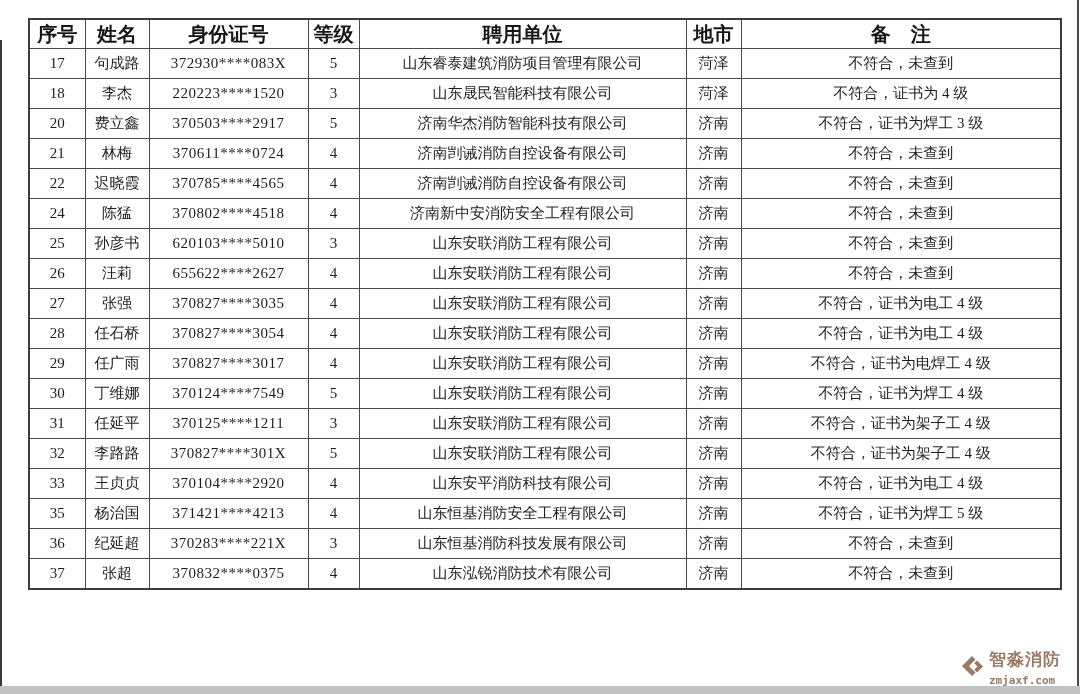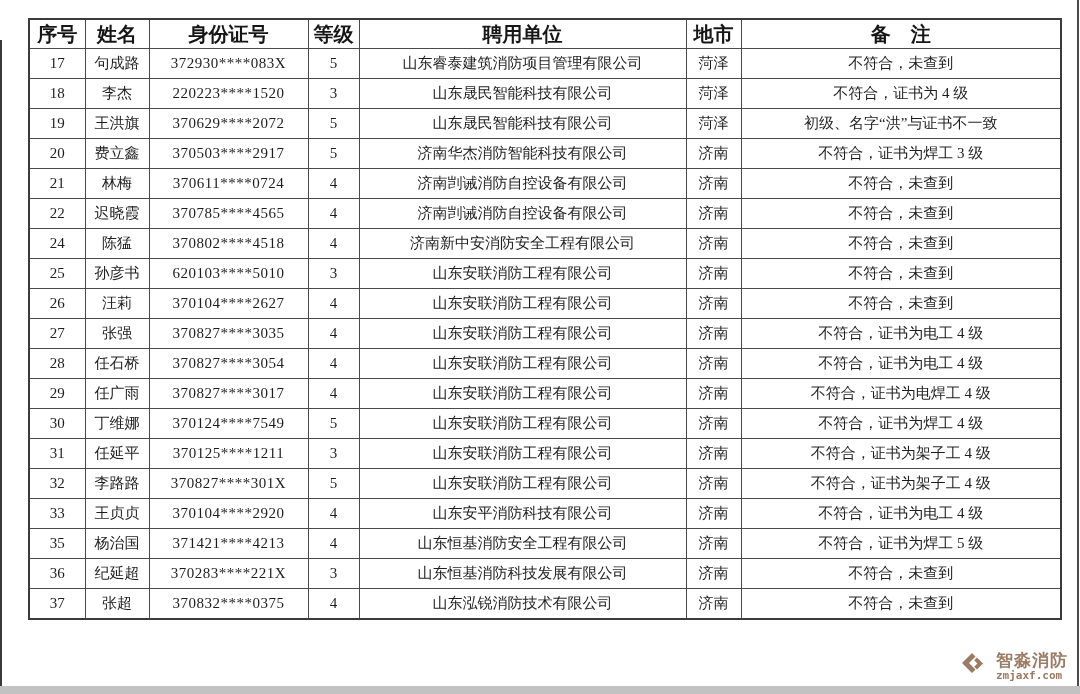--- a/index.html
+++ b/index.html
@@ -56,37 +56,37 @@
     position: absolute; left: 0; top: 686px; width: 1080px; height: 8px;
     background: #c2c2c2;
   }
   
   .watermark {
     position: absolute;
     left: 958px;
     top: 651px;
     display: flex;
     align-items: center;
-    gap: 10px;
+    gap: 3px;
     background: #ffffff;
     padding-left: 2px;
   }
   .wm-logo { flex: 0 0 auto; }
   .wm-text { display: flex; flex-direction: column; line-height: 1; }
   .wm-brand {
     font-family: "Liberation Sans", "DejaVu Sans", sans-serif;
     font-size: 17px;
     font-weight: bold;
     letter-spacing: 1px;
   }
   .wm-site {
     font-family: "DejaVu Sans Mono", "Liberation Mono", monospace;
     font-size: 11px;
     font-weight: bold;
-    margin-top: 1px;
+    margin-top: 7px;
   }
 </style>
 </head>
 <body>
 
 <div class="sheet">
   <table class="roster">
     <colgroup>
       <col style="width:56px">
       <col style="width:64px">
@@ -120,29 +120,20 @@
         <tr>
     <td class="c-no">18</td>
     <td class="c-name">李杰</td>
     <td class="c-id">220223****1520</td>
     <td class="c-grade">3</td>
     <td class="c-company">山东晟民智能科技有限公司</td>
     <td class="c-city">菏泽</td>
     <td class="c-remark">不符合，证书为 4 级</td>
   </tr>
         <tr>
-    <td class="c-no">19</td>
-    <td class="c-name">王洪旗</td>
-    <td class="c-id">370629****2072</td>
-    <td class="c-grade">5</td>
-    <td class="c-company">山东晟民智能科技有限公司</td>
-    <td class="c-city">菏泽</td>
-    <td class="c-remark">初级、名字“洪”与证书不一致</td>
-  </tr>
-        <tr>
     <td class="c-no">20</td>
     <td class="c-name">费立鑫</td>
     <td class="c-id">370503****2917</td>
     <td class="c-grade">5</td>
     <td class="c-company">济南华杰消防智能科技有限公司</td>
     <td class="c-city">济南</td>
     <td class="c-remark">不符合，证书为焊工 3 级</td>
   </tr>
         <tr>
     <td class="c-no">21</td>
@@ -176,21 +167,21 @@
     <td class="c-name">孙彦书</td>
     <td class="c-id">620103****5010</td>
     <td class="c-grade">3</td>
     <td class="c-company">山东安联消防工程有限公司</td>
     <td class="c-city">济南</td>
     <td class="c-remark">不符合，未查到</td>
   </tr>
         <tr>
     <td class="c-no">26</td>
     <td class="c-name">汪莉</td>
-    <td class="c-id">370104****2627</td>
+    <td class="c-id">655622****2627</td>
     <td class="c-grade">4</td>
     <td class="c-company">山东安联消防工程有限公司</td>
     <td class="c-city">济南</td>
     <td class="c-remark">不符合，未查到</td>
   </tr>
         <tr>
     <td class="c-no">27</td>
     <td class="c-name">张强</td>
     <td class="c-id">370827****3035</td>
     <td class="c-grade">4</td>

